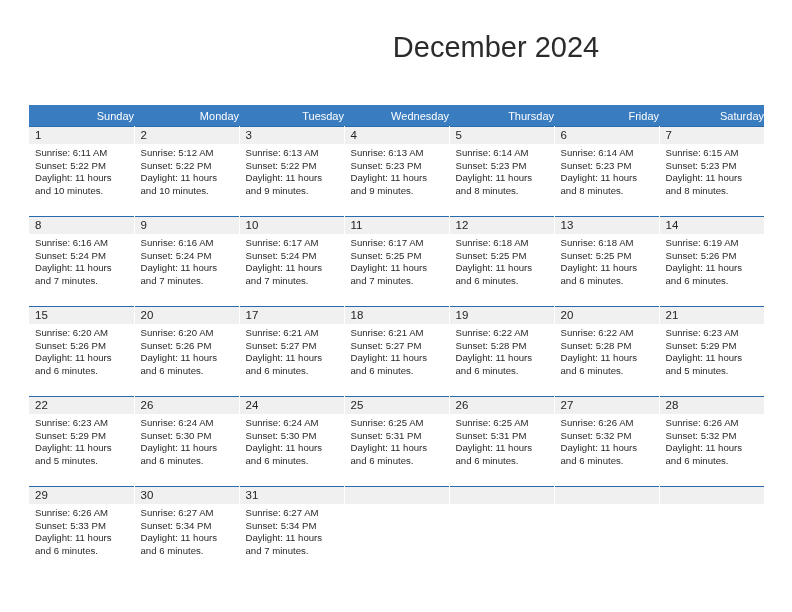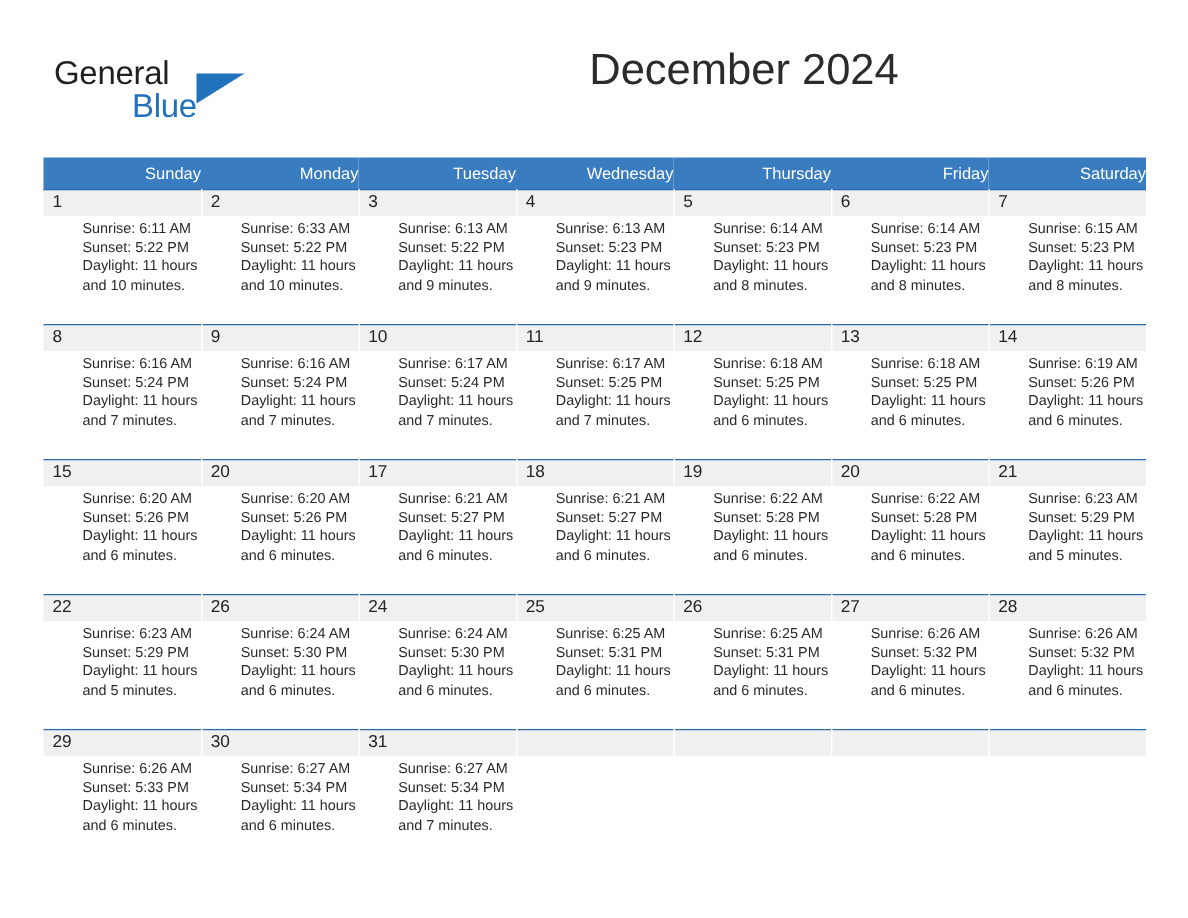--- a/index.html
+++ b/index.html
@@ -135,36 +135,30 @@
     color: #232323;
     font-family: "Liberation Sans", sans-serif;
   }
   .cell-inner.empty .daynum { color: transparent; }
   .details {
     padding: 3px 4px 0 6px;
     font-size: 9.6px;
     line-height: 12.6px;
     color: #2a2a2a;
     font-family: "Liberation Sans", sans-serif;
-    margin-left: 20px;
   }
   .details div { white-space: nowrap; }
 </style>
 </head>
 <body>
 
 <div class="page">
 
   <div class="header">
 
-    <div class="brand">
-      <span class="brand-general">General</span>
-      <span class="brand-triangle"></span>
-      <span class="brand-blue">Blue</span>
-    </div>
 
     <div class="title-block">
       <div class="cal-title">December 2024</div>
     </div>
 
   </div>
 
   <table class="calendar">
     <colgroup>
       <col>
@@ -196,21 +190,21 @@
                 <div>Sunset: 5:22 PM</div>
                 <div>Daylight: 11 hours</div>
                 <div>and 10 minutes.</div>
               </div>
             </div>
           </td>
           <td>
             <div class="cell-inner">
               <div class="daynum">2</div>
               <div class="details">
-                <div>Sunrise: 6:33 AM</div>
+                <div>Sunrise: 5:12 AM</div>
                 <div>Sunset: 5:22 PM</div>
                 <div>Daylight: 11 hours</div>
                 <div>and 10 minutes.</div>
               </div>
             </div>
           </td>
           <td>
             <div class="cell-inner">
               <div class="daynum">3</div>
               <div class="details">

